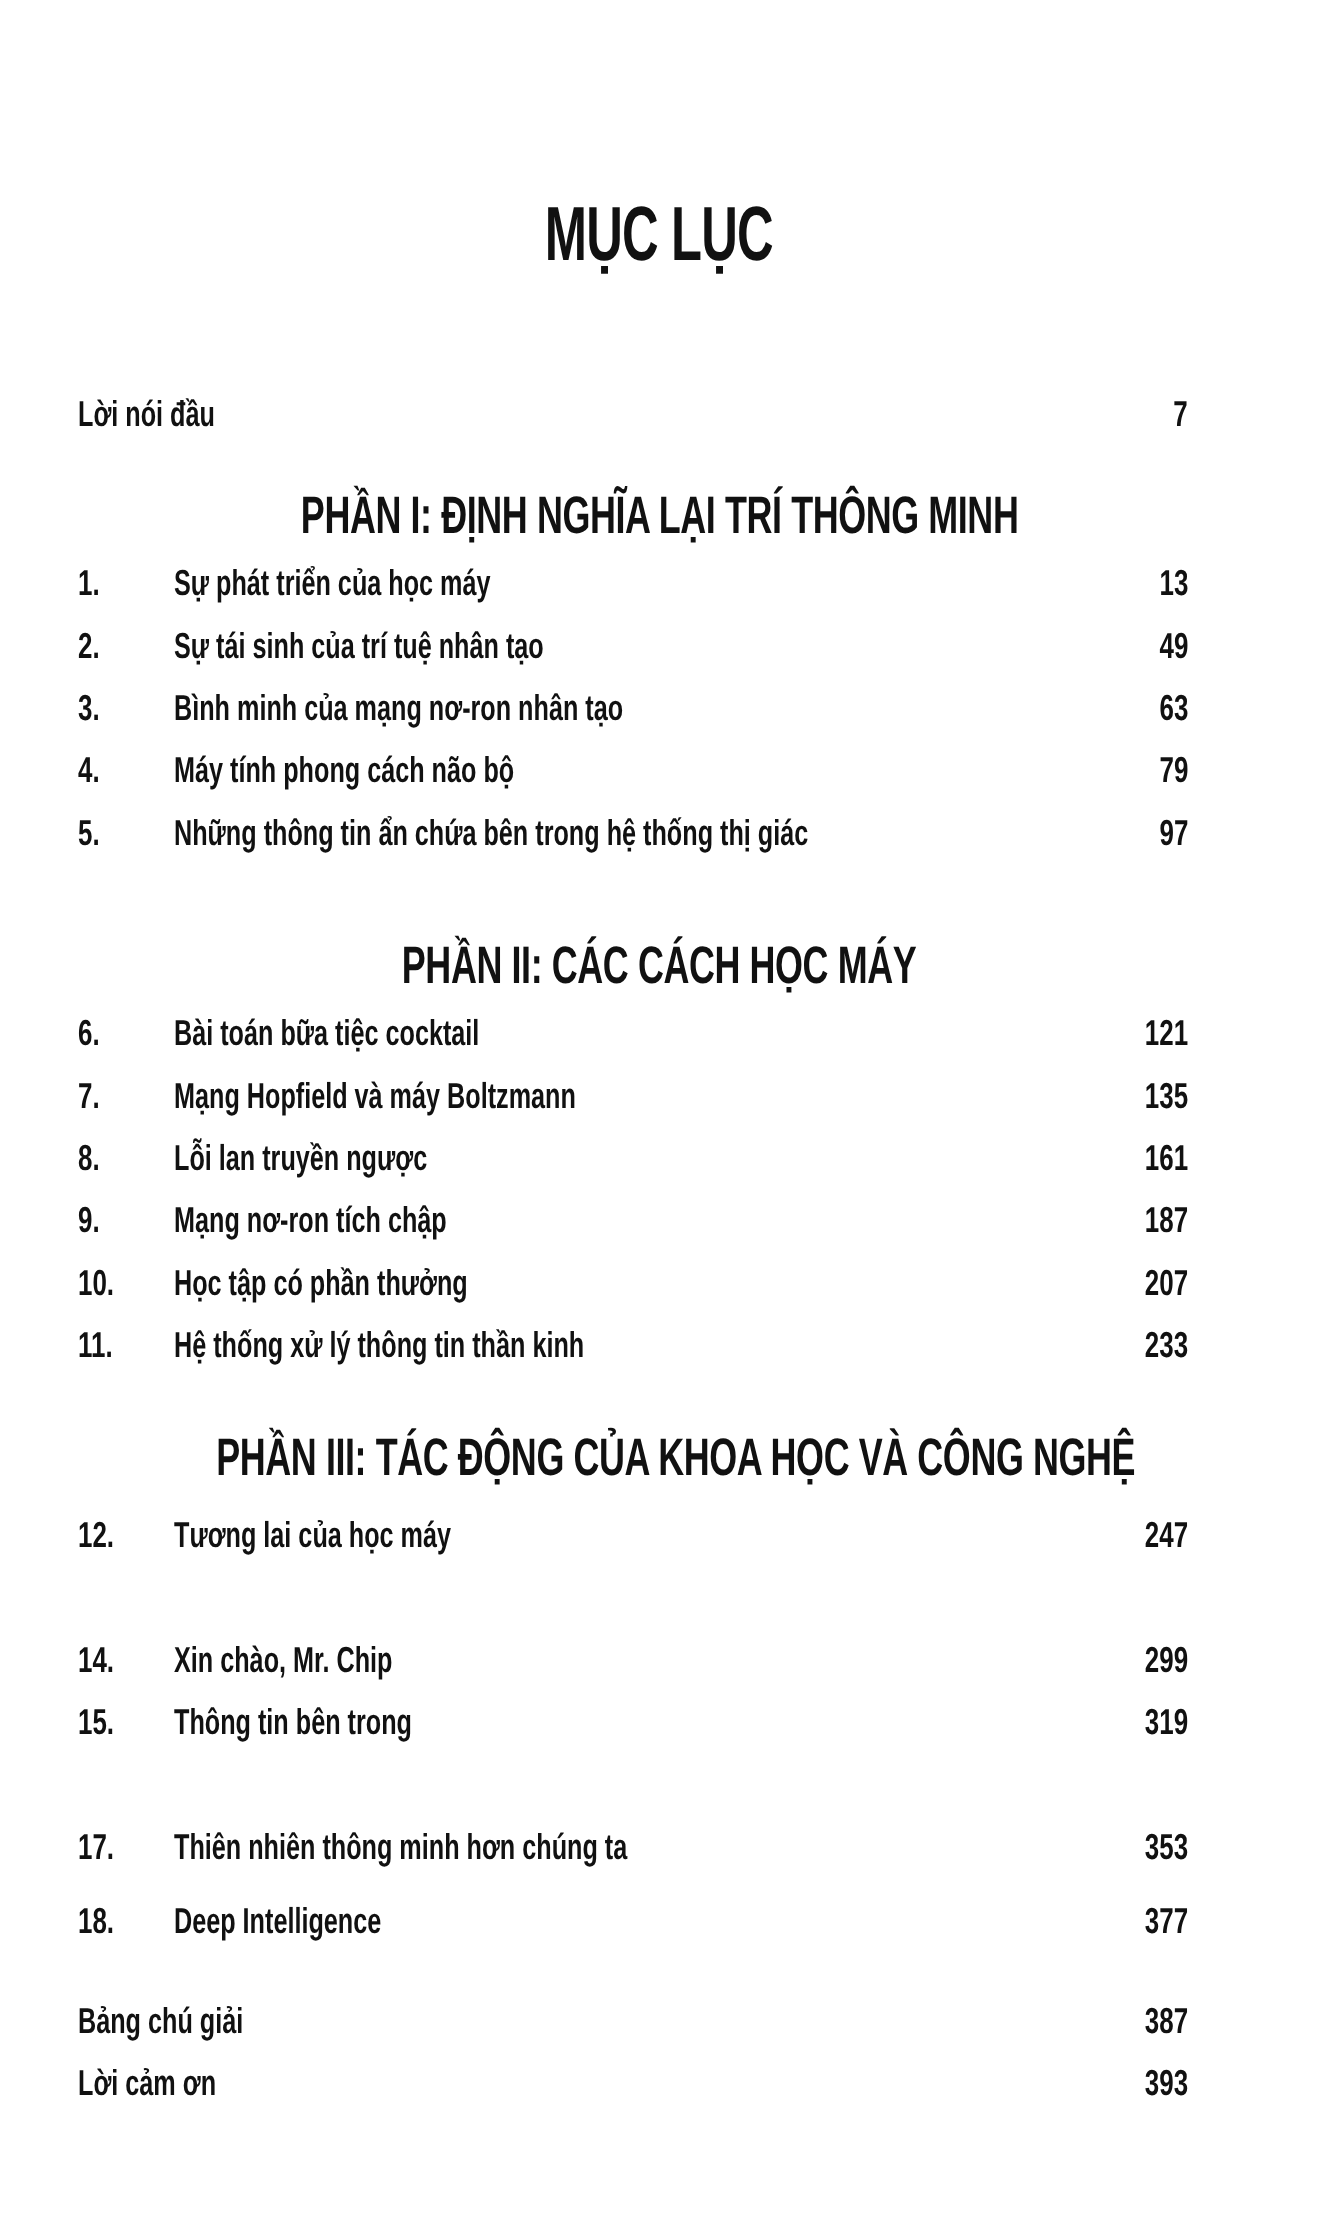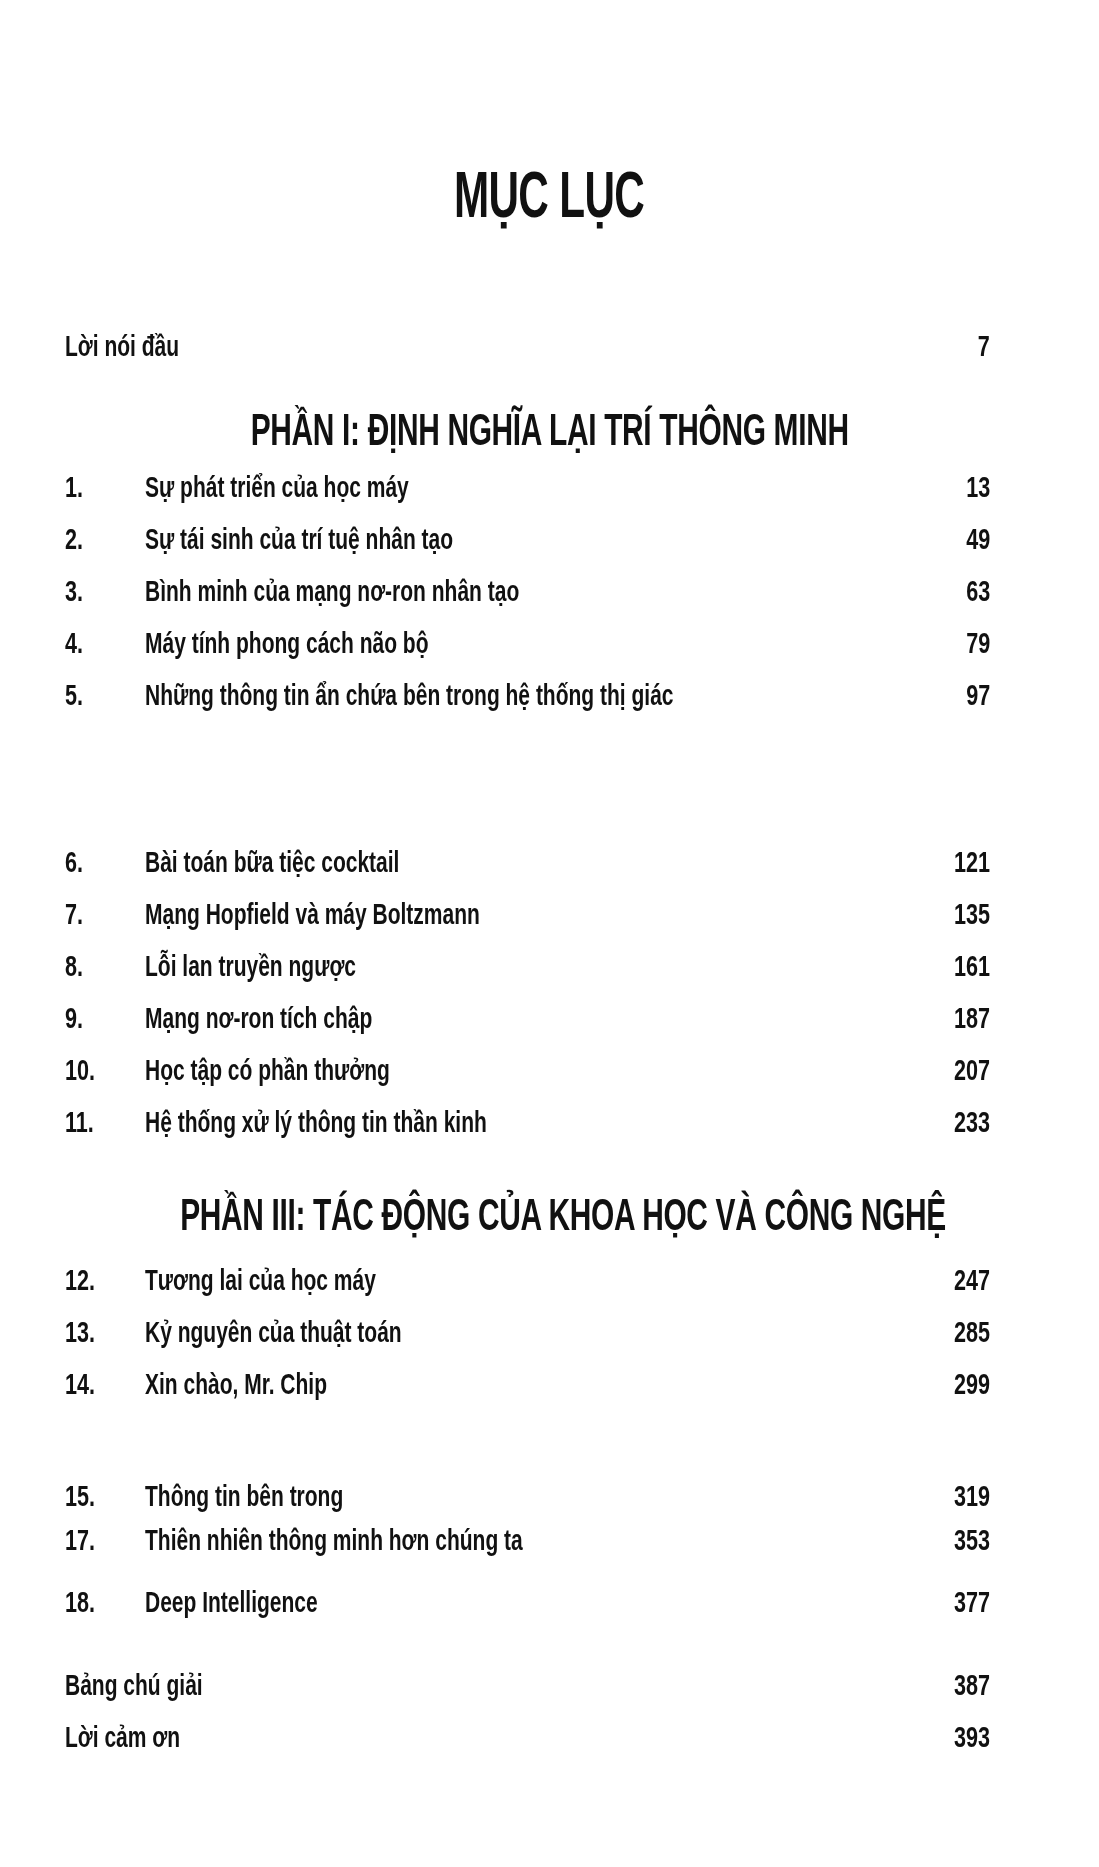--- a/index.html
+++ b/index.html
@@ -121,20 +121,23 @@
     <span class="num">4.</span>
     <span class="label">Máy tính phong cách não bộ</span>
     <span class="page-no">79</span>
   </div>
   <div class="row" style="top:677px;">
     <span class="num">5.</span>
     <span class="label">Những thông tin ẩn chứa bên trong hệ thống thị giác</span>
     <span class="page-no">97</span>
   </div>
 
+  <div class="part" style="top:780px;">
+    <span>PHẦN II: CÁC CÁCH HỌC MÁY</span>
+  </div>
 
   <div class="row" style="top:844px;">
     <span class="num">6.</span>
     <span class="label">Bài toán bữa tiệc cocktail</span>
     <span class="page-no">121</span>
   </div>
   <div class="row" style="top:896px;">
     <span class="num">7.</span>
     <span class="label">Mạng Hopfield và máy Boltzmann</span>
     <span class="page-no">135</span>
@@ -162,31 +165,26 @@
 
   <div class="part" style="top:1190px;">
     <span>PHẦN III: TÁC ĐỘNG CỦA KHOA HỌC VÀ CÔNG NGHỆ</span>
   </div>
 
   <div class="row" style="top:1262px;">
     <span class="num">12.</span>
     <span class="label">Tương lai của học máy</span>
     <span class="page-no">247</span>
   </div>
-  <div class="row" style="top:1314px;">
-    <span class="num">13.</span>
-    <span class="label">Kỷ nguyên của thuật toán</span>
-    <span class="page-no">285</span>
-  </div>
   <div class="row" style="top:1366px;">
     <span class="num">14.</span>
     <span class="label">Xin chào, Mr. Chip</span>
     <span class="page-no">299</span>
   </div>
-  <div class="row" style="top:1478px;">
+  <div class="row" style="top:1418px;">
     <span class="num">15.</span>
     <span class="label">Thông tin bên trong</span>
     <span class="page-no">319</span>
   </div>
   <div class="row" style="top:1522px;">
     <span class="num">17.</span>
     <span class="label">Thiên nhiên thông minh hơn chúng ta</span>
     <span class="page-no">353</span>
   </div>
   <div class="row" style="top:1570px;margin-top:14px;">

